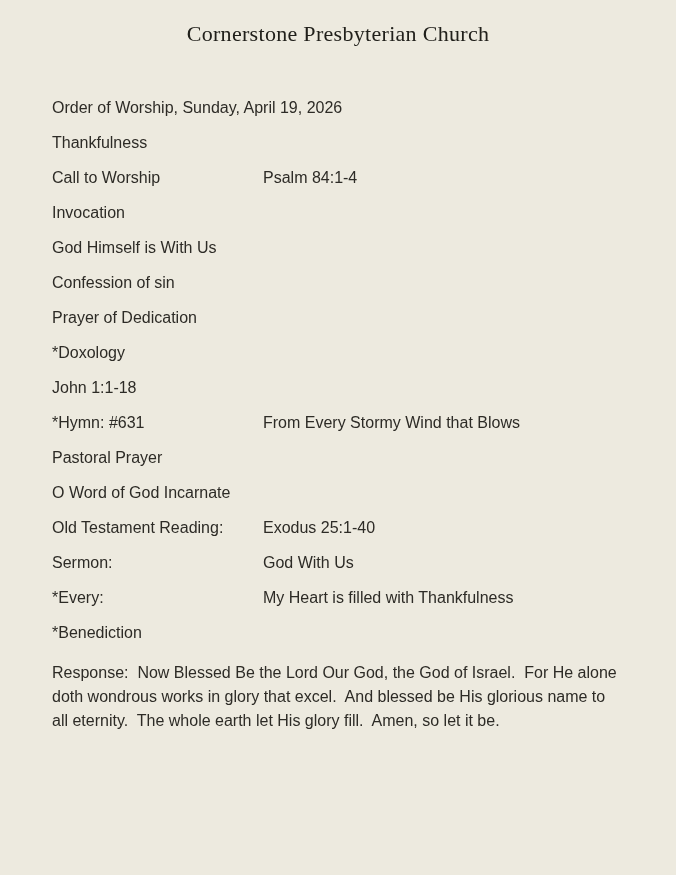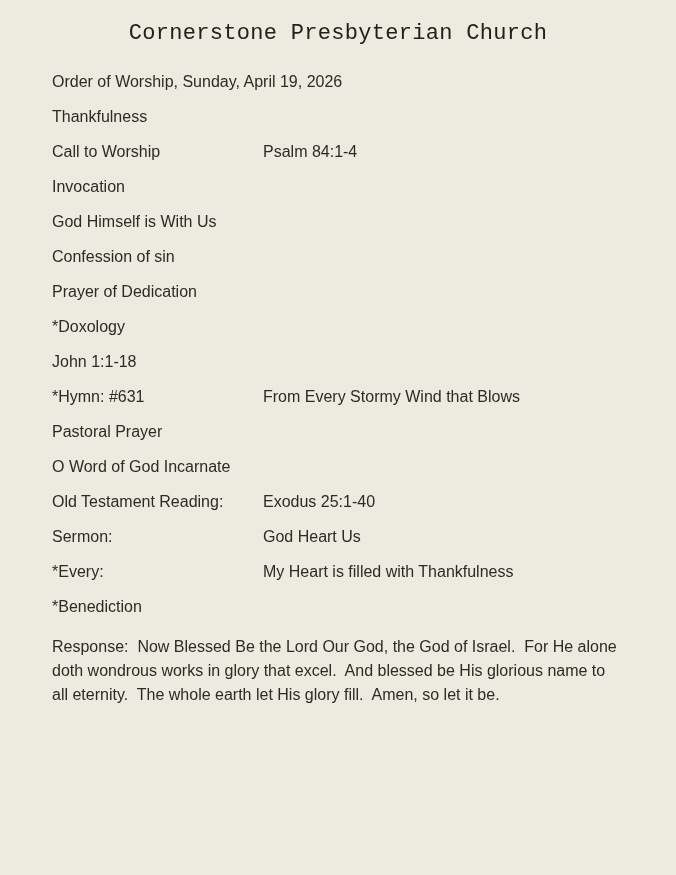--- a/index.html
+++ b/index.html
@@ -13,31 +13,31 @@
     font-family: "Liberation Sans", sans-serif;
     color: #2d2b26;
     overflow: hidden;
   }
   .page {
     width: 676px;
     height: 875px;
     box-sizing: border-box;
   }
   .title {
-    font-family: Liberation Mono, monospace;
+    font-family: Liberation Serif, serif;
     font-weight: normal;
     font-size: 22px;
     letter-spacing: 0.3px;
     color: #21201b;
     text-align: center;
     margin: 21px 0 0 0;
     line-height: 26px;
   }
   .content {
-    margin-top: 24px;
+    margin-top: 50px;
     padding: 0 51px 0 52px;
   }
   .row {
     height: 35px;
     font-size: 16px;
     line-height: 21px;
     display: flex;
     align-items: flex-start;
     white-space: pre-wrap;
   }
@@ -74,20 +74,20 @@
         <div class="row"><span class="label">Invocation</span><span class="detail"></span></div>
         <div class="row"><span class="detail">God Himself is With Us</span></div>
         <div class="row"><span class="label">Confession of sin</span><span class="detail"></span></div>
         <div class="row"><span class="label">Prayer of Dedication</span><span class="detail"></span></div>
         <div class="row"><span class="label">*Doxology</span><span class="detail"></span></div>
         <div class="row"><span class="detail">John 1:1-18</span></div>
         <div class="row"><span class="label">*Hymn: #631</span><span class="detail">From Every Stormy Wind that Blows</span></div>
         <div class="row"><span class="label">Pastoral Prayer</span><span class="detail"></span></div>
         <div class="row"><span class="detail">O Word of God Incarnate</span></div>
         <div class="row"><span class="label">Old Testament Reading:</span><span class="detail">Exodus 25:1-40</span></div>
-        <div class="row"><span class="label">Sermon:</span><span class="detail">God Heart Us</span></div>
+        <div class="row"><span class="label">Sermon:</span><span class="detail">God With Us</span></div>
         <div class="row"><span class="label">*Every:</span><span class="detail">My Heart is filled with Thankfulness</span></div>
         <div class="row"><span class="label">*Benediction</span><span class="detail"></span></div>
       </div>
 
     <p class="response">Response:  Now Blessed Be the Lord Our God, the God of Israel.  For He alone doth wondrous works in glory that excel.  And blessed be His glorious name to all eternity.  The whole earth let His glory fill.  Amen, so let it be.</p>
   </div>
 </div>
 
 </body></html>

